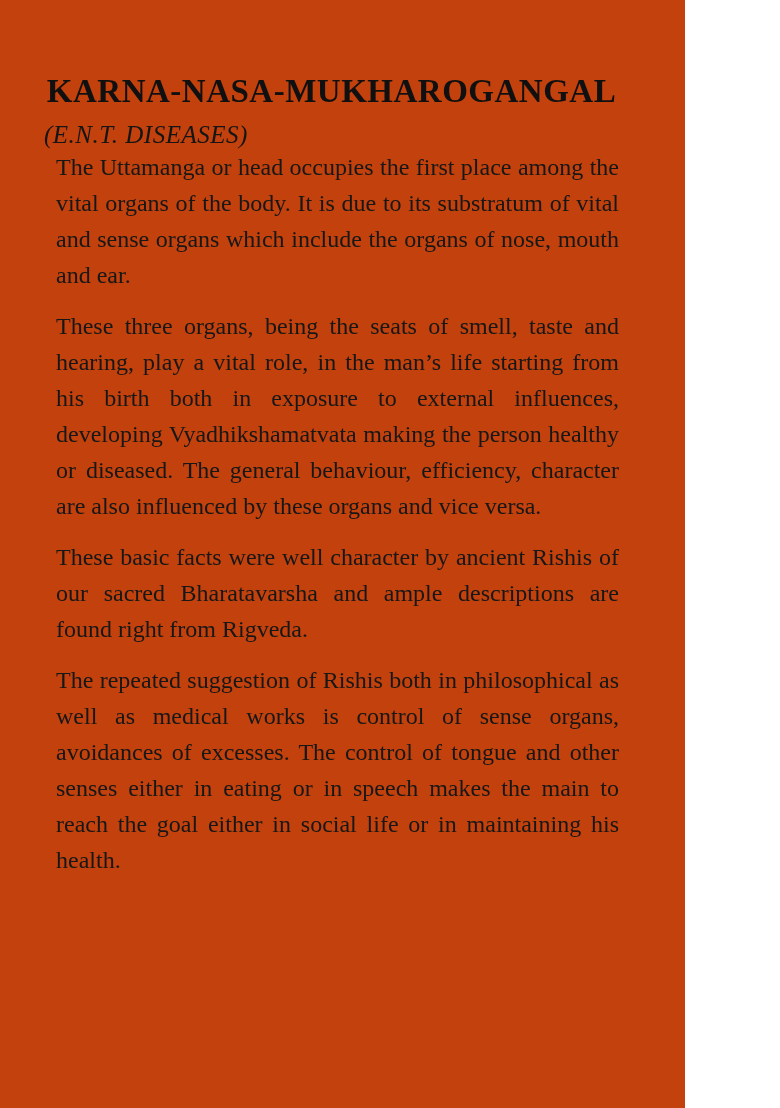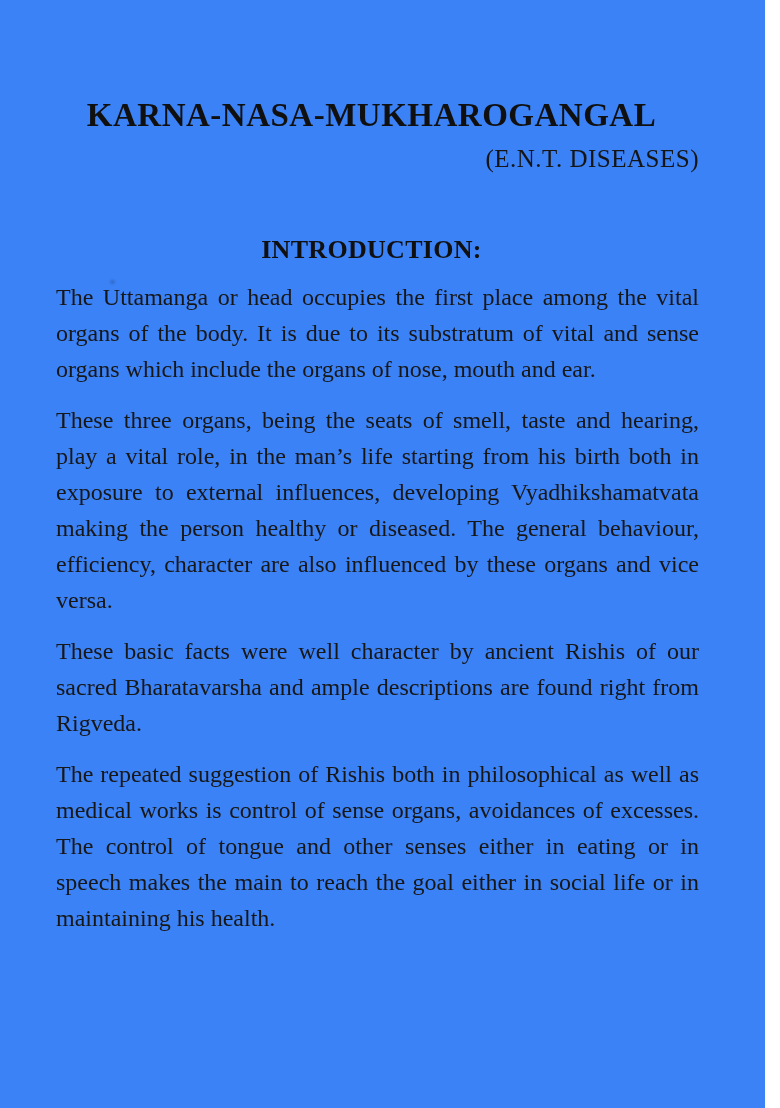--- a/index.html
+++ b/index.html
@@ -8,43 +8,44 @@
   }
   body {
     width: 780px;
     height: 1108px;
     background: #ffffff;
     overflow: hidden;
     font-family: "Liberation Serif", "DejaVu Serif", serif;
   }
   .page {
     position: relative;
-    width: 765px;
+    width: 685px;
     height: 1108px;
-    background: #3b82f6;
+    background: #c2410c;
     box-sizing: border-box;
-    padding: 96px 66px 0 44px;
+    padding: 72px 66px 0 44px;
     color: #151515;
   }
   .book-title {
     margin: 0;
     text-align: center;
     font-size: 33px;
     font-weight: bold;
     letter-spacing: 0.5px;
     line-height: 1.2;
     color: #101010;
   }
   .book-subtitle {
     margin: 9px 0 0 0;
-    text-align: right;
+    text-align: left;
     font-size: 25px;
     font-weight: normal;
     letter-spacing: 0.5px;
     color: #151515;
+    font-style: italic;
   }
   .section-heading {
     margin: 62px 0 14px 0;
     text-align: center;
     font-size: 26px;
     font-weight: bold;
     letter-spacing: 0.3px;
     color: #101010;
   }
   .body-text p {
@@ -68,21 +69,20 @@
 </head>
 <body>
 
 <div class="page">
   <div class="speck"></div>
 
   <h1 class="book-title">KARNA-NASA-MUKHAROGANGAL</h1>
 
   <div class="book-subtitle">(E.N.T. DISEASES)</div>
 
-  <h2 class="section-heading">INTRODUCTION:</h2>
 
   <div class="body-text">
     <p>The Uttamanga or head occupies the first place among the vital organs of the body. It is due to its substratum of vital and sense organs which include the organs of nose, mouth and ear.</p>
     <p>These three organs, being the seats of smell, taste and hearing, play a vital role, in the man’s life starting from his birth both in exposure to external influences, developing Vyadhikshamatvata making the person healthy or diseased. The general behaviour, efficiency, character are also influenced by these organs and vice versa.</p>
     <p>These basic facts were well character by ancient Rishis of our sacred Bharatavarsha and ample descriptions are found right from Rigveda.</p>
     <p>The repeated suggestion of Rishis both in philosophical as well as medical works is control of sense organs, avoidances of excesses. The control of tongue and other senses either in eating or in speech makes the main to reach the goal either in social life or in maintaining his health.</p>
   </div>
 </div>
 
 </body></html>

